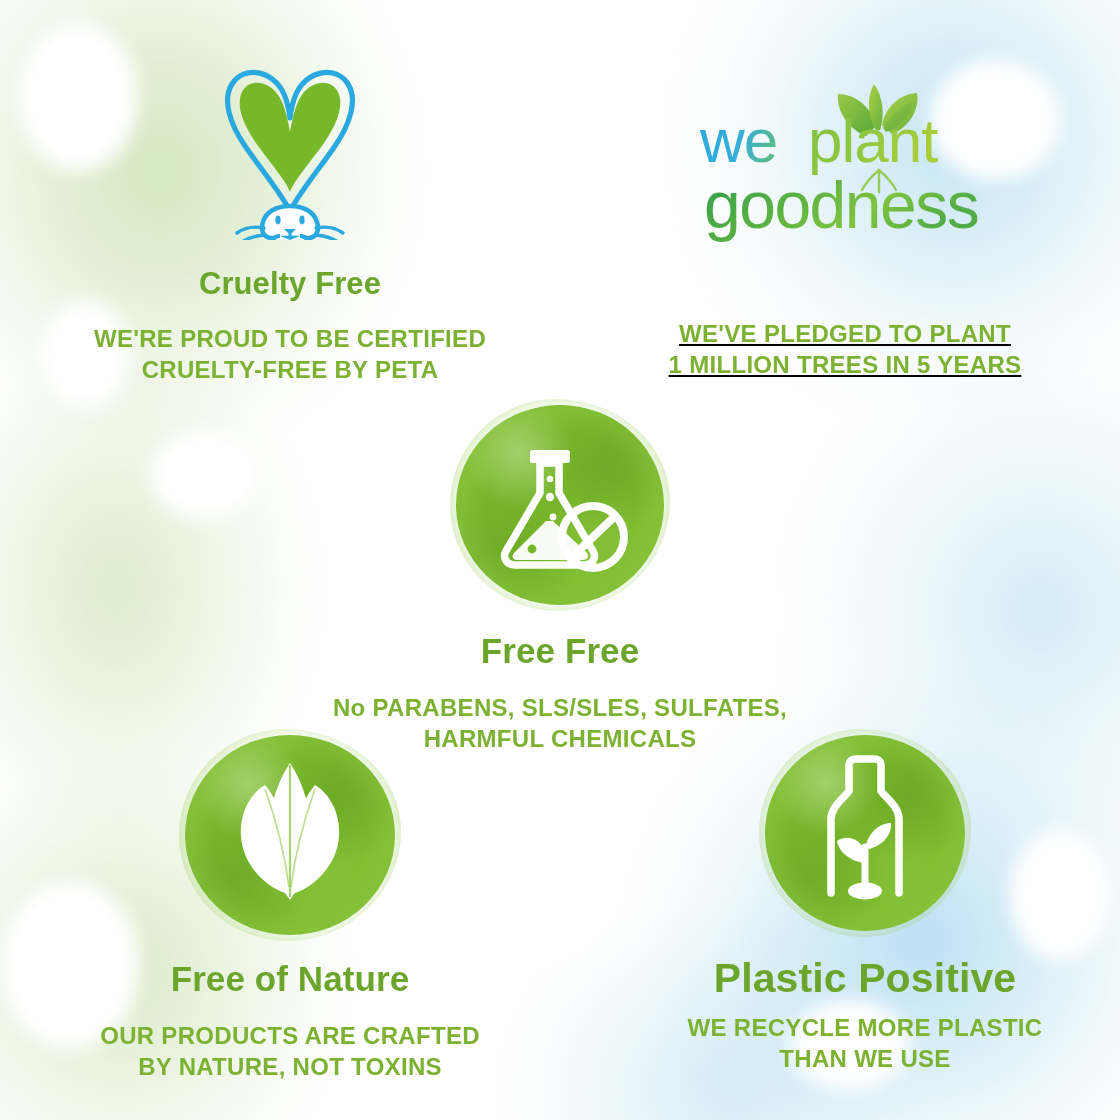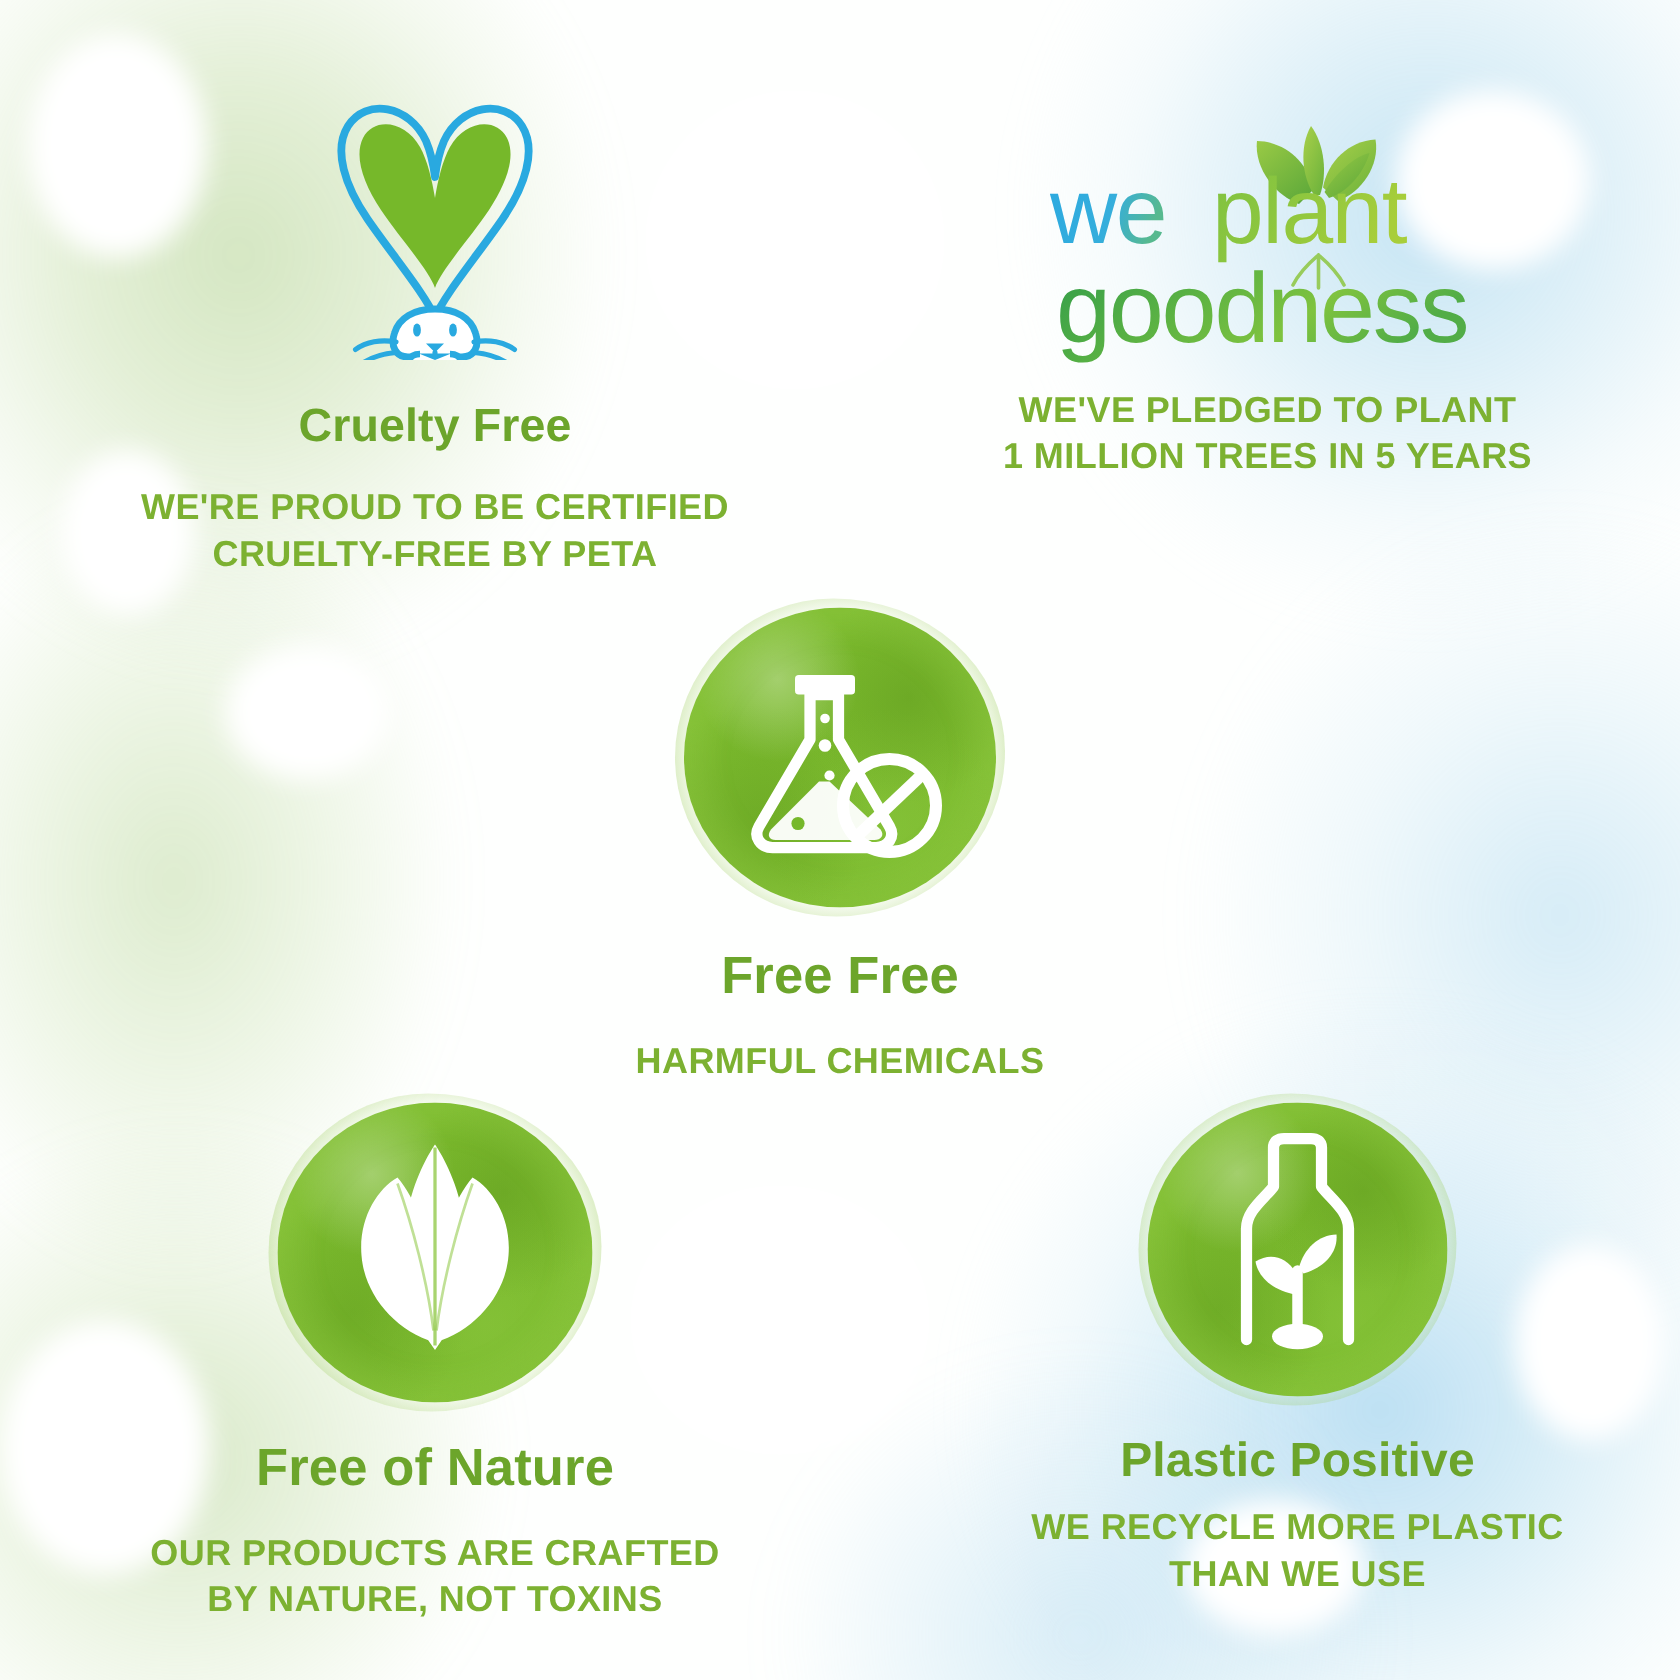--- a/index.html
+++ b/index.html
@@ -220,21 +220,21 @@
           </g>
 
           <text x="20" y="84" font-family="'Liberation Sans', sans-serif" font-size="62" fill="url(#gWe)" letter-spacing="-1">we</text>
 
           <text x="128" y="84" font-family="'Liberation Sans', sans-serif" font-size="62" fill="url(#gPlant)" letter-spacing="-1">plant</text>
 
           <text x="24" y="150" font-family="'Liberation Sans', sans-serif" font-size="66" fill="url(#gGood)" letter-spacing="-1.5">goodness</text>
         </svg>
       </div>
 
-      <div style="">
+      <div style="margin-top:60px;text-decoration:underline;">
         <div class="badge-desc" style="font-size:24px;">WE'VE PLEDGED TO PLANT</div>
         <div class="badge-desc" style="font-size:24px;">1 MILLION TREES IN 5 YEARS</div>
       </div>
     </div>
 
     <div class="cell" style="left:290px;top:405px;width:540px;">
 
       <div class="disc" style="width:208px;height:200px;">
         <div class="edge"></div>
         <div class="blob"></div>
@@ -256,20 +256,21 @@
           <circle cx="76" cy="144" r="4.4" fill="#76B82A"></circle>
 
           <circle cx="137" cy="132" r="31" fill="none" stroke="#ffffff" stroke-width="8"></circle>
           <line x1="118" y1="150" x2="156" y2="114" stroke="#ffffff" stroke-width="8" stroke-linecap="round"></line>
         </svg>
       </div>
 
       <div class="badge-title" style="font-size:35px;margin-top:28px;">Free Free</div>
 
       <div style="margin-top:22px;">
+        <div class="badge-desc mixed" style="font-size:24px;">No PARABENS, SLS/SLES, SULFATES,</div>
         <div class="badge-desc" style="font-size:24px;text-align:center;">HARMFUL CHEMICALS</div>
       </div>
     </div>
 
     <div class="cell" style="left:20px;top:735px;width:540px;">
 
       <div class="disc" style="width:210px;height:200px;">
         <div class="edge"></div>
         <div class="blob"></div>
         <svg viewBox="0 0 210 200" aria-hidden="true">
@@ -312,21 +313,21 @@
           <path d="M99 128 C 86 126, 74 118, 72 106 C 83 99, 95 104, 100 116 Z" fill="#ffffff"></path>
 
           <path d="M101 110 C 104 98, 114 88, 126 88 C 127 100, 118 110, 104 114 Z" fill="#ffffff"></path>
 
           <path d="M100 112 L100 152" stroke="#ffffff" stroke-width="7" stroke-linecap="round"></path>
 
           <ellipse cx="100" cy="156" rx="17" ry="8.5" fill="#ffffff"></ellipse>
         </svg>
       </div>
 
-      <div class="badge-title" style="font-size:32px;margin-top:26px;">Plastic Positive</div>
+      <div class="badge-title" style="font-size:41px;margin-top:26px;">Plastic Positive</div>
 
       <div style="margin-top:12px;">
         <div class="badge-desc" style="font-size:24px;">WE RECYCLE MORE PLASTIC</div>
         <div class="badge-desc" style="font-size:24px;">THAN WE USE</div>
       </div>
     </div>
 
   </div>
 </div>
 

